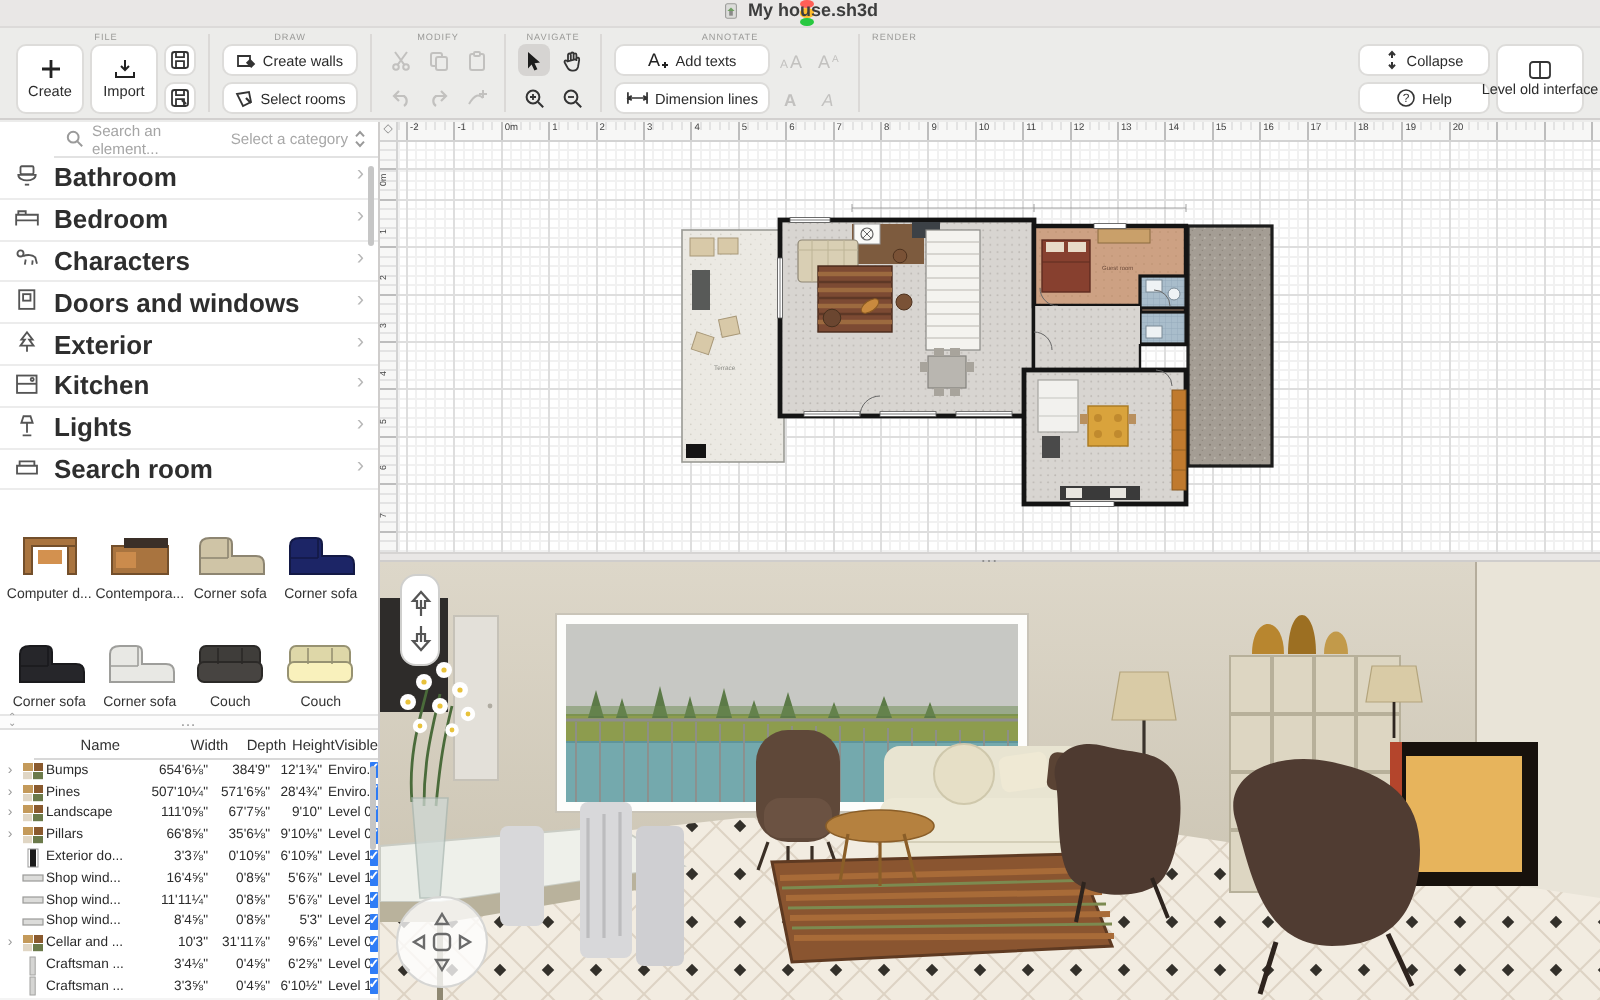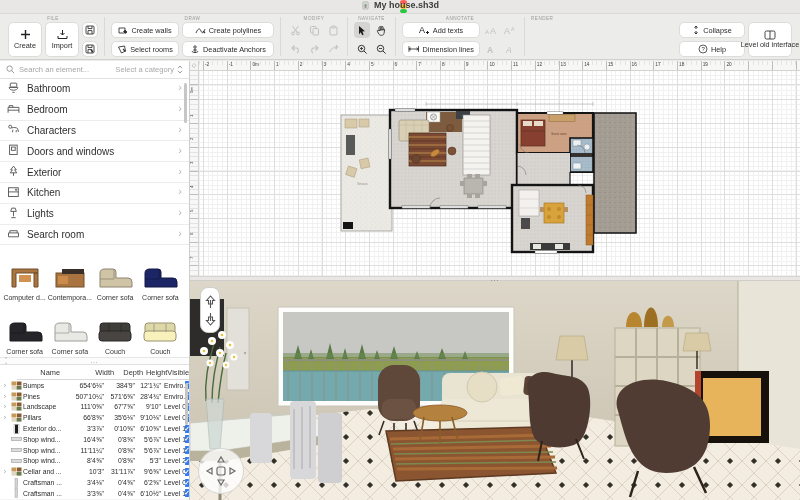--- a/index.html
+++ b/index.html
@@ -21,26 +21,26 @@
   .tb-sq{width:16px;padding:0;}
   .ticon{width:16px;height:16px;display:flex;align-items:center;justify-content:center;color:#444;}
   .ticon.dis{color:#c2c1bf;}
   .ticon.sel{background:#d6d4d2;border-radius:4px;color:#1c1c1c;}
   .tdiv{width:1px;background:#dbd9d7;margin:3px 2px;}
   .tspacer{flex:1;}
   .tb-tall{flex-direction:column;height:35px;width:44px;font-size:7.2px;line-height:1.12;text-align:center;gap:1px;padding:2px;}
   svg.gl{display:block;}
   
   #sidebar{position:absolute;left:0;top:61px;width:190px;height:439px;background:#fff;border-right:1px solid #cfcdcc;}
-  #searchrow{height:18px;display:flex;align-items:center;border-bottom:1px solid #e2e2e2;padding:0 6px;gap:4px;}
+  #searchrow{height:18px;display:flex;align-items:center;border-bottom:1px solid #e2e2e2;padding:0 6px;gap:4px;margin-left:27px;}
   #search-ph{color:#a5a5a5;font-size:7.6px;flex:1;}
   #catsel{color:#a8a8a8;font-size:7.6px;display:flex;align-items:center;gap:3px;}
   #cat-list{position:absolute;top:18px;left:0;right:0;}
   .cat-row{height:20.8px;display:flex;align-items:center;border-bottom:1px solid #ececec;padding:0 7px;gap:7px;}
-  .cat-label{flex:1;font-size:10px;font-weight:normal;color:#2e2e2e;}
+  .cat-label{flex:1;font-size:13px;font-weight:bold;color:#2e2e2e;}
   .cat-chev{color:#b8b8b8;font-size:11px;line-height:1;margin-top:-2px;}
   #thumbs{position:absolute;top:185px;left:0;right:4px;height:111px;display:grid;grid-template-columns:repeat(4,1fr);padding:2px 2px 0;}
   .thumb{display:flex;flex-direction:column;align-items:center;justify-content:flex-end;padding:1px 0 2px;}
   .thumb-img{height:38px;display:flex;align-items:flex-end;justify-content:center;}
   .thumb-label{font-size:7px;color:#333;margin-top:3px;white-space:nowrap;}
   #list-splitter{position:absolute;top:296px;left:0;right:0;height:8px;background:#fcfcfc;border-top:1px solid #e6e6e6;border-bottom:1px solid #e0e0e0;display:flex;align-items:center;}
   #split-dots{position:absolute;left:0;right:0;text-align:center;color:#9a9a9a;font-size:8px;letter-spacing:1px;line-height:4px;}
   #split-arrows{margin-left:4px;color:#9a9a9a;font-size:5px;line-height:3px;z-index:2;}
   #furn-header{position:absolute;top:304px;left:0;right:0;height:15px;border-bottom:1px solid #d8d8d8;display:flex;align-items:center;font-size:7.4px;color:#333;background:#fff;margin-left:17px;}
   #furn-rows{position:absolute;top:319px;left:0;right:0;bottom:0;overflow:hidden;background:#f4f4f4;}
@@ -145,36 +145,20 @@
                 <path d="M7,4l2,2l-1.4,1.4l-2,-2z" fill="#333"></path>
               </svg>
           <span>Create walls</span>
         </button>
         <button class="tb-btn" style="width:68px">
           <svg class="gl" width="10" height="9" viewBox="0 0 10 9" fill="none" stroke="#333" stroke-width=".9">
                 <path d="M1.5,2l6,-1l1,5l-4,2z"></path>
                 <path d="M6,4l2.5,2.5" stroke-width="1.1"></path>
               </svg>
           <span>Select rooms</span>
-        </button>
-      </div>
-      <div class="tcol">
-        <button class="tb-btn" style="width:92px">
-          <svg class="gl" width="11" height="9" viewBox="0 0 11 9" fill="none" stroke="#333" stroke-width=".9">
-                <path d="M1,7c2,-5 4,-5 5,-2s3,2 4,-2"></path>
-                <path d="M8,5l2,2" stroke-width="1.1"></path>
-              </svg>
-          <span>Create polylines</span>
-        </button>
-        <button class="tb-btn" style="width:92px">
-          <svg class="gl" width="10" height="9" viewBox="0 0 10 9" fill="none" stroke="#333" stroke-width=".9">
-                <circle cx="5" cy="2" r="1.2"></circle>
-                <path d="M5,3.5V8M2,6c0,2 6,2 6,0M3.2,5H6.8"></path>
-              </svg>
-          <span>Deactivate Anchors</span>
         </button>
       </div>
     </div>
   </div>
   <div class="tdiv"></div>
   <div class="tsec">
     <div class="tsec-label">MODIFY</div>
     <div class="tsec-body">
       <div class="tcol">
         <div class="trow">

